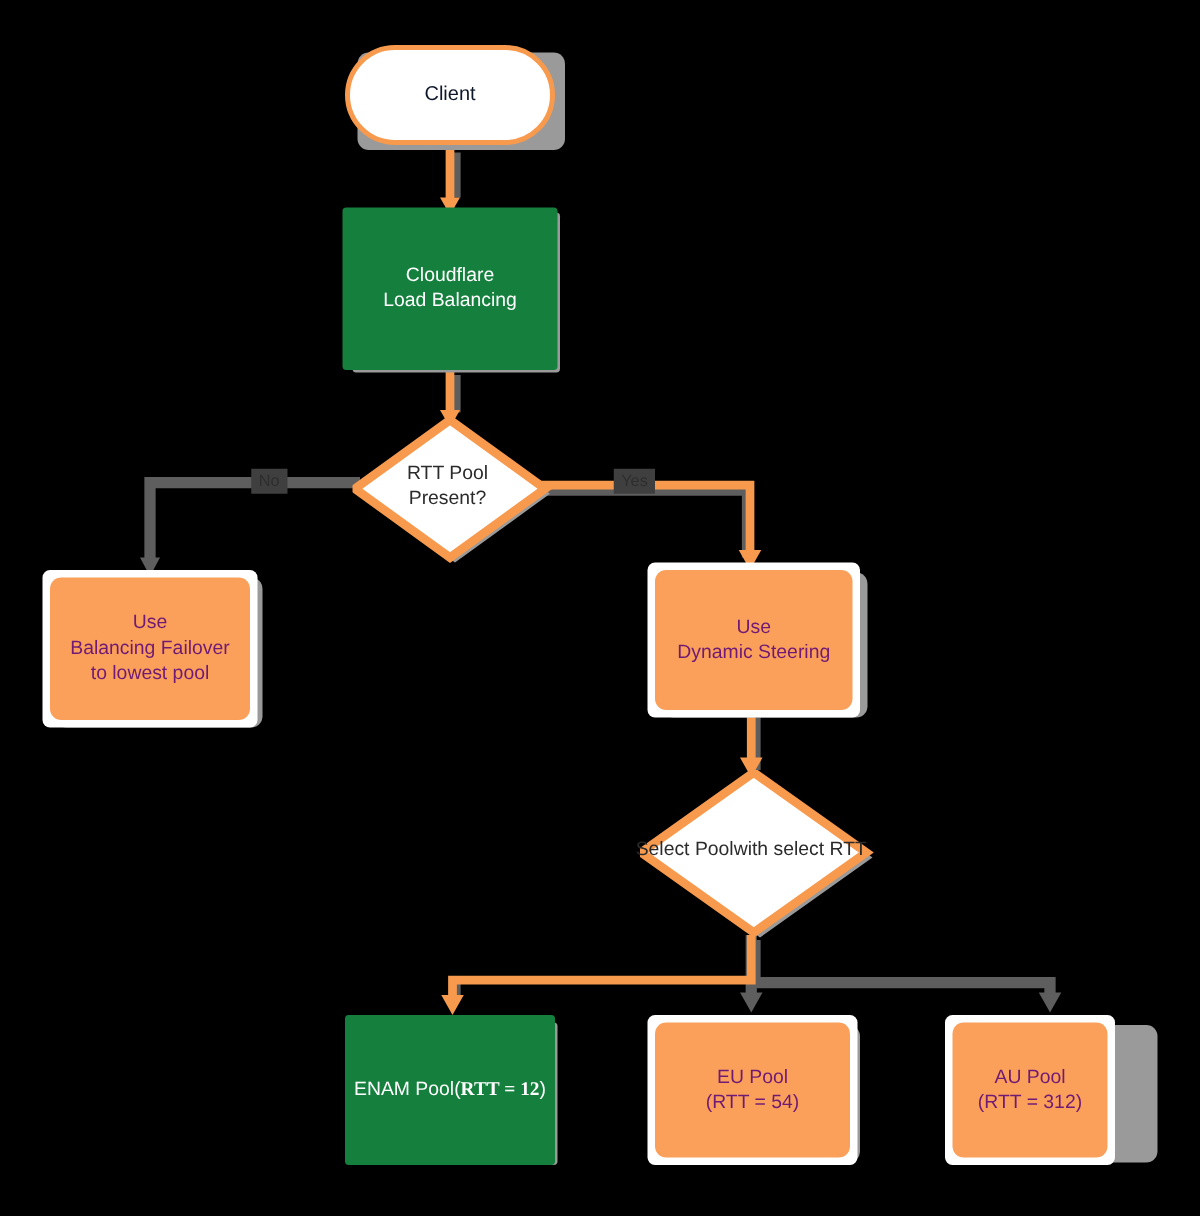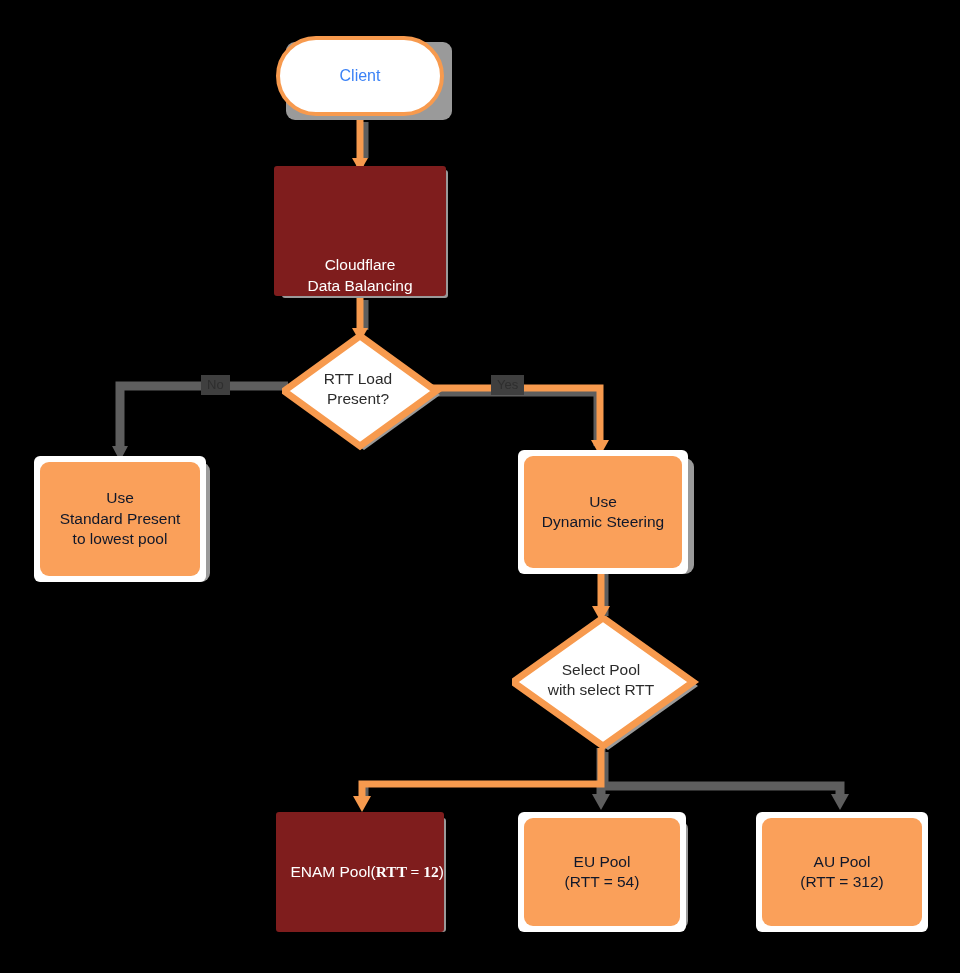--- a/index.html
+++ b/index.html
@@ -27,62 +27,61 @@
     box-sizing: border-box;
     display: flex;
     align-items: center;
     justify-content: center;
     text-align: center;
     line-height: 1.32;
     z-index: 5;
   }
   
   .proc {
-    background: #7f1d1d;
+    background: #15803d;
     color: #ffffff;
     font-size: 15.5px;
     border-radius: 3px;
-    justify-content: flex-end;
   }
   
   .framed {
     background: #ffffff;
     border-radius: 6px;
     padding: 6px;
     z-index: 5;
     position: absolute;
     box-sizing: border-box;
   }
   .framed > .inner {
     width: 100%;
     height: 100%;
     background: #faa05a;
     border-radius: 9px;
     display: flex;
     align-items: center;
     justify-content: center;
     text-align: center;
-    color: #0f172a;
+    color: #701a75;
     font-size: 15.5px;
     line-height: 1.32;
   }
   
   .shadow {
     position: absolute;
     background: #9a9a9a;
     z-index: 1;
   }
   .shadow.r3 { border-radius: 3px; }
   .shadow.r9 { border-radius: 9px; }
   
   .terminator {
     background: #ffffff;
     border: 4px solid #f79a4e;
     border-radius: 100px;
-    color: #3b82f6;
+    color: #0f172a;
     font-size: 16px;
   }
   
   .diamond-wrap {
     position: absolute;
     z-index: 5;
   }
   .diamond-wrap svg {
     position: absolute;
     left: 0;
@@ -183,77 +182,77 @@
   <div class="edge-label" style="left:491px; top:375px;">Yes</div>
 
   <div class="shadow r9" style="left:286px; top:42px; width:166px; height:78px;"></div>
   <div class="node terminator" style="left:276px; top:36px; width:168px; height:80px;">
     <span>Client</span>
   </div>
 
   <div class="shadow r3" style="left:282px; top:170px; width:166px; height:128px;"></div>
   <div class="node proc" style="left:274px; top:166px; width:172px; height:130px; flex-direction:column;">
     <span>Cloudflare</span>
-    <span>Data Balancing</span>
+    <span>Load Balancing</span>
   </div>
 
   <div class="diamond-wrap" style="left:282px; top:334px; width:160px; height:118px;">
     <svg width="160" height="118" viewBox="0 0 160 118" xmlns="http://www.w3.org/2000/svg">
       <polygon points="82,4 158,61 82,116 6,61" fill="#9a9a9a"></polygon>
       <polygon points="78,2 154,57 78,112 2,57" fill="#ffffff" stroke="#f79a4e" stroke-width="7"></polygon>
     </svg>
     <div class="diamond-label" style="flex-direction:column; left:-4px; top:-4px;">
-      <span>RTT Load</span>
+      <span>RTT Pool</span>
       <span>Present?</span>
     </div>
   </div>
 
   <div class="shadow r9" style="left:44px; top:462px; width:166px; height:120px;"></div>
   <div class="framed" style="left:34px; top:456px; width:172px; height:126px;">
     <div class="inner" style="flex-direction:column;">
       <span>Use</span>
-      <span>Standard Present</span>
+      <span>Balancing Failover</span>
       <span>to lowest pool</span>
     </div>
   </div>
 
   <div class="shadow r9" style="left:530px; top:458px; width:164px; height:116px;"></div>
   <div class="framed" style="left:518px; top:450px; width:170px; height:124px;">
     <div class="inner" style="flex-direction:column;">
       <span>Use</span>
       <span>Dynamic Steering</span>
     </div>
   </div>
 
   <div class="diamond-wrap" style="left:512px; top:616px; width:188px; height:136px;">
     <svg width="188" height="136" viewBox="0 0 188 136" xmlns="http://www.w3.org/2000/svg">
       <polygon points="96,4 186,70 96,134 6,70" fill="#9a9a9a"></polygon>
       <polygon points="91,2 181,66 91,130 1,66" fill="#ffffff" stroke="#f79a4e" stroke-width="7"></polygon>
     </svg>
-    <div class="diamond-label" style="flex-direction:column; left:-5px; top:-4px;align-items:center;">
+    <div class="diamond-label" style="flex-direction:row; left:-5px; top:-4px;align-items:center;">
       <span>Select Pool</span>
       <span>with select RTT</span>
     </div>
   </div>
 
   <div class="shadow r3" style="left:286px; top:818px; width:160px; height:114px;"></div>
   <div class="node proc" style="left:276px; top:812px; width:168px; height:120px; flex-direction:row;">
     <span>ENAM Pool</span>
     <span><span>(</span><span class="bold">RTT = 12</span><span>)</span></span>
   </div>
 
   <div class="shadow r9" style="left:530px; top:820px; width:158px; height:110px;"></div>
   <div class="framed" style="left:518px; top:812px; width:168px; height:120px;">
     <div class="inner" style="flex-direction:column;">
       <span>EU Pool</span>
       <span>(RTT = 54)</span>
     </div>
   </div>
 
   <div class="shadow r9" style="left:768px; top:820px; width:158px; height:110px;"></div>
-  <div class="framed" style="left:756px; top:812px; width:172px; height:120px;">
+  <div class="framed" style="left:756px; top:812px; width:136px; height:120px;">
     <div class="inner" style="flex-direction:column;">
       <span>AU Pool</span>
       <span>(RTT = 312)</span>
     </div>
   </div>
 
 </div>
 
 </body></html>

